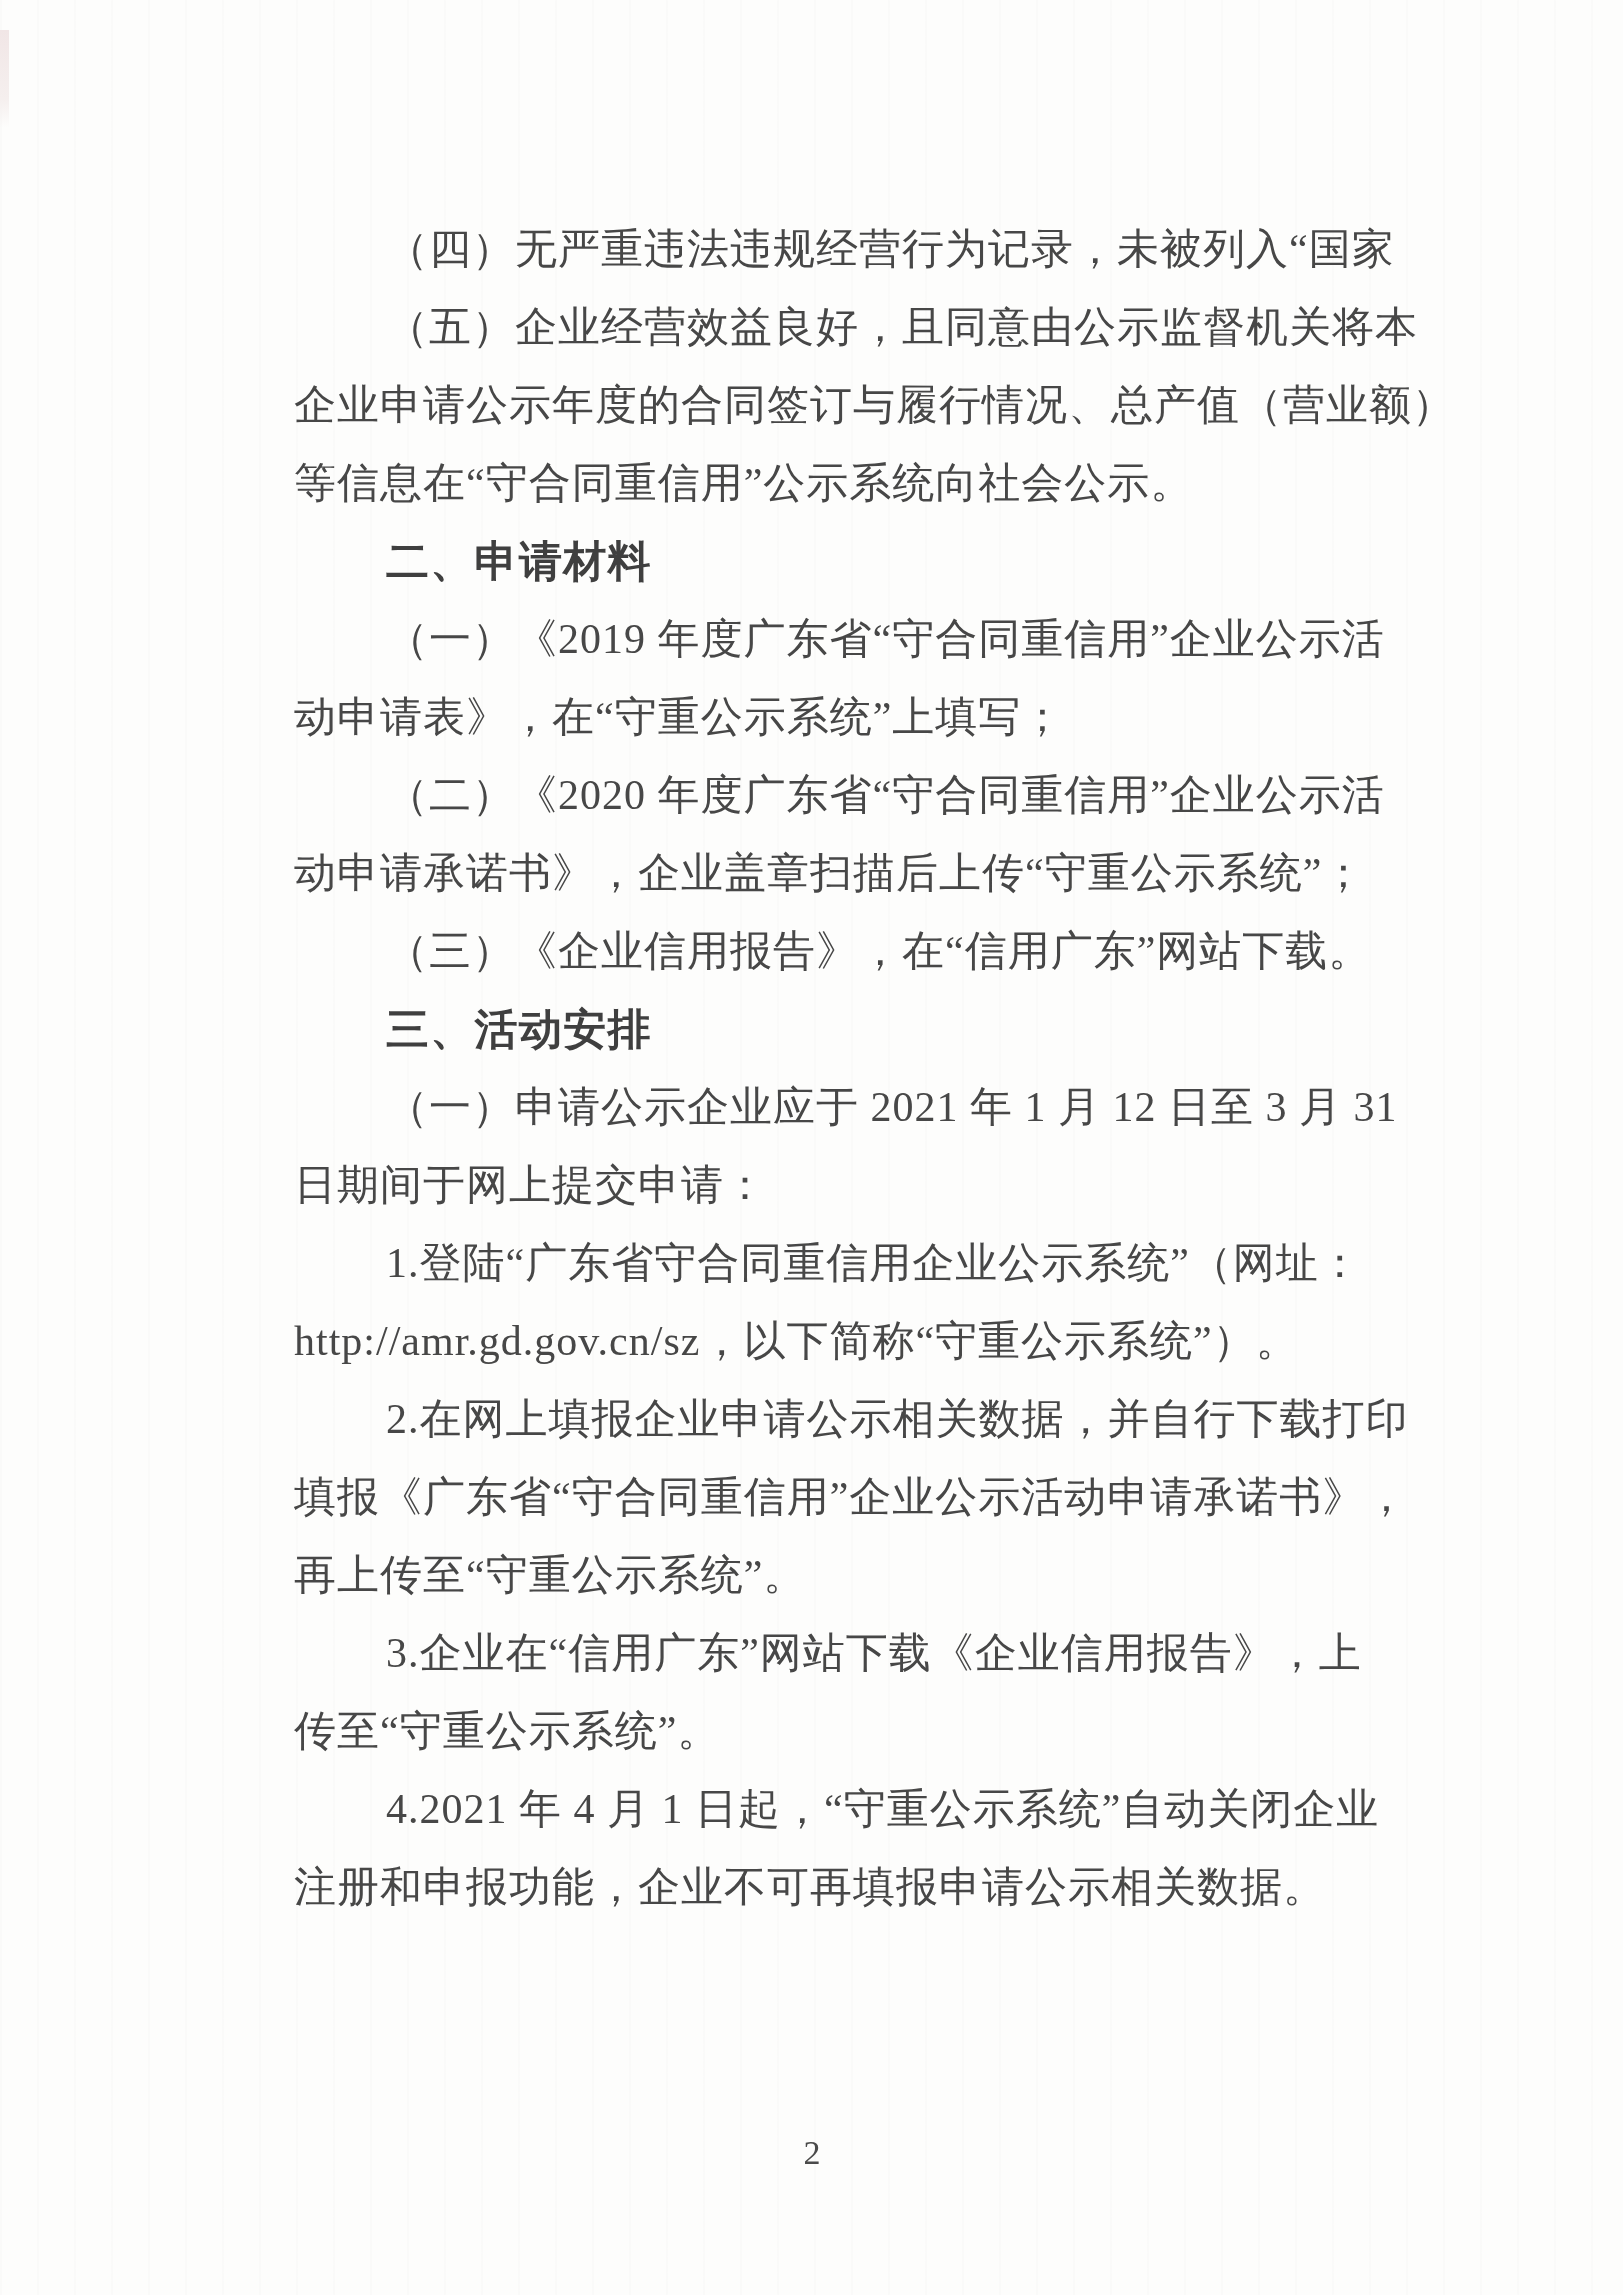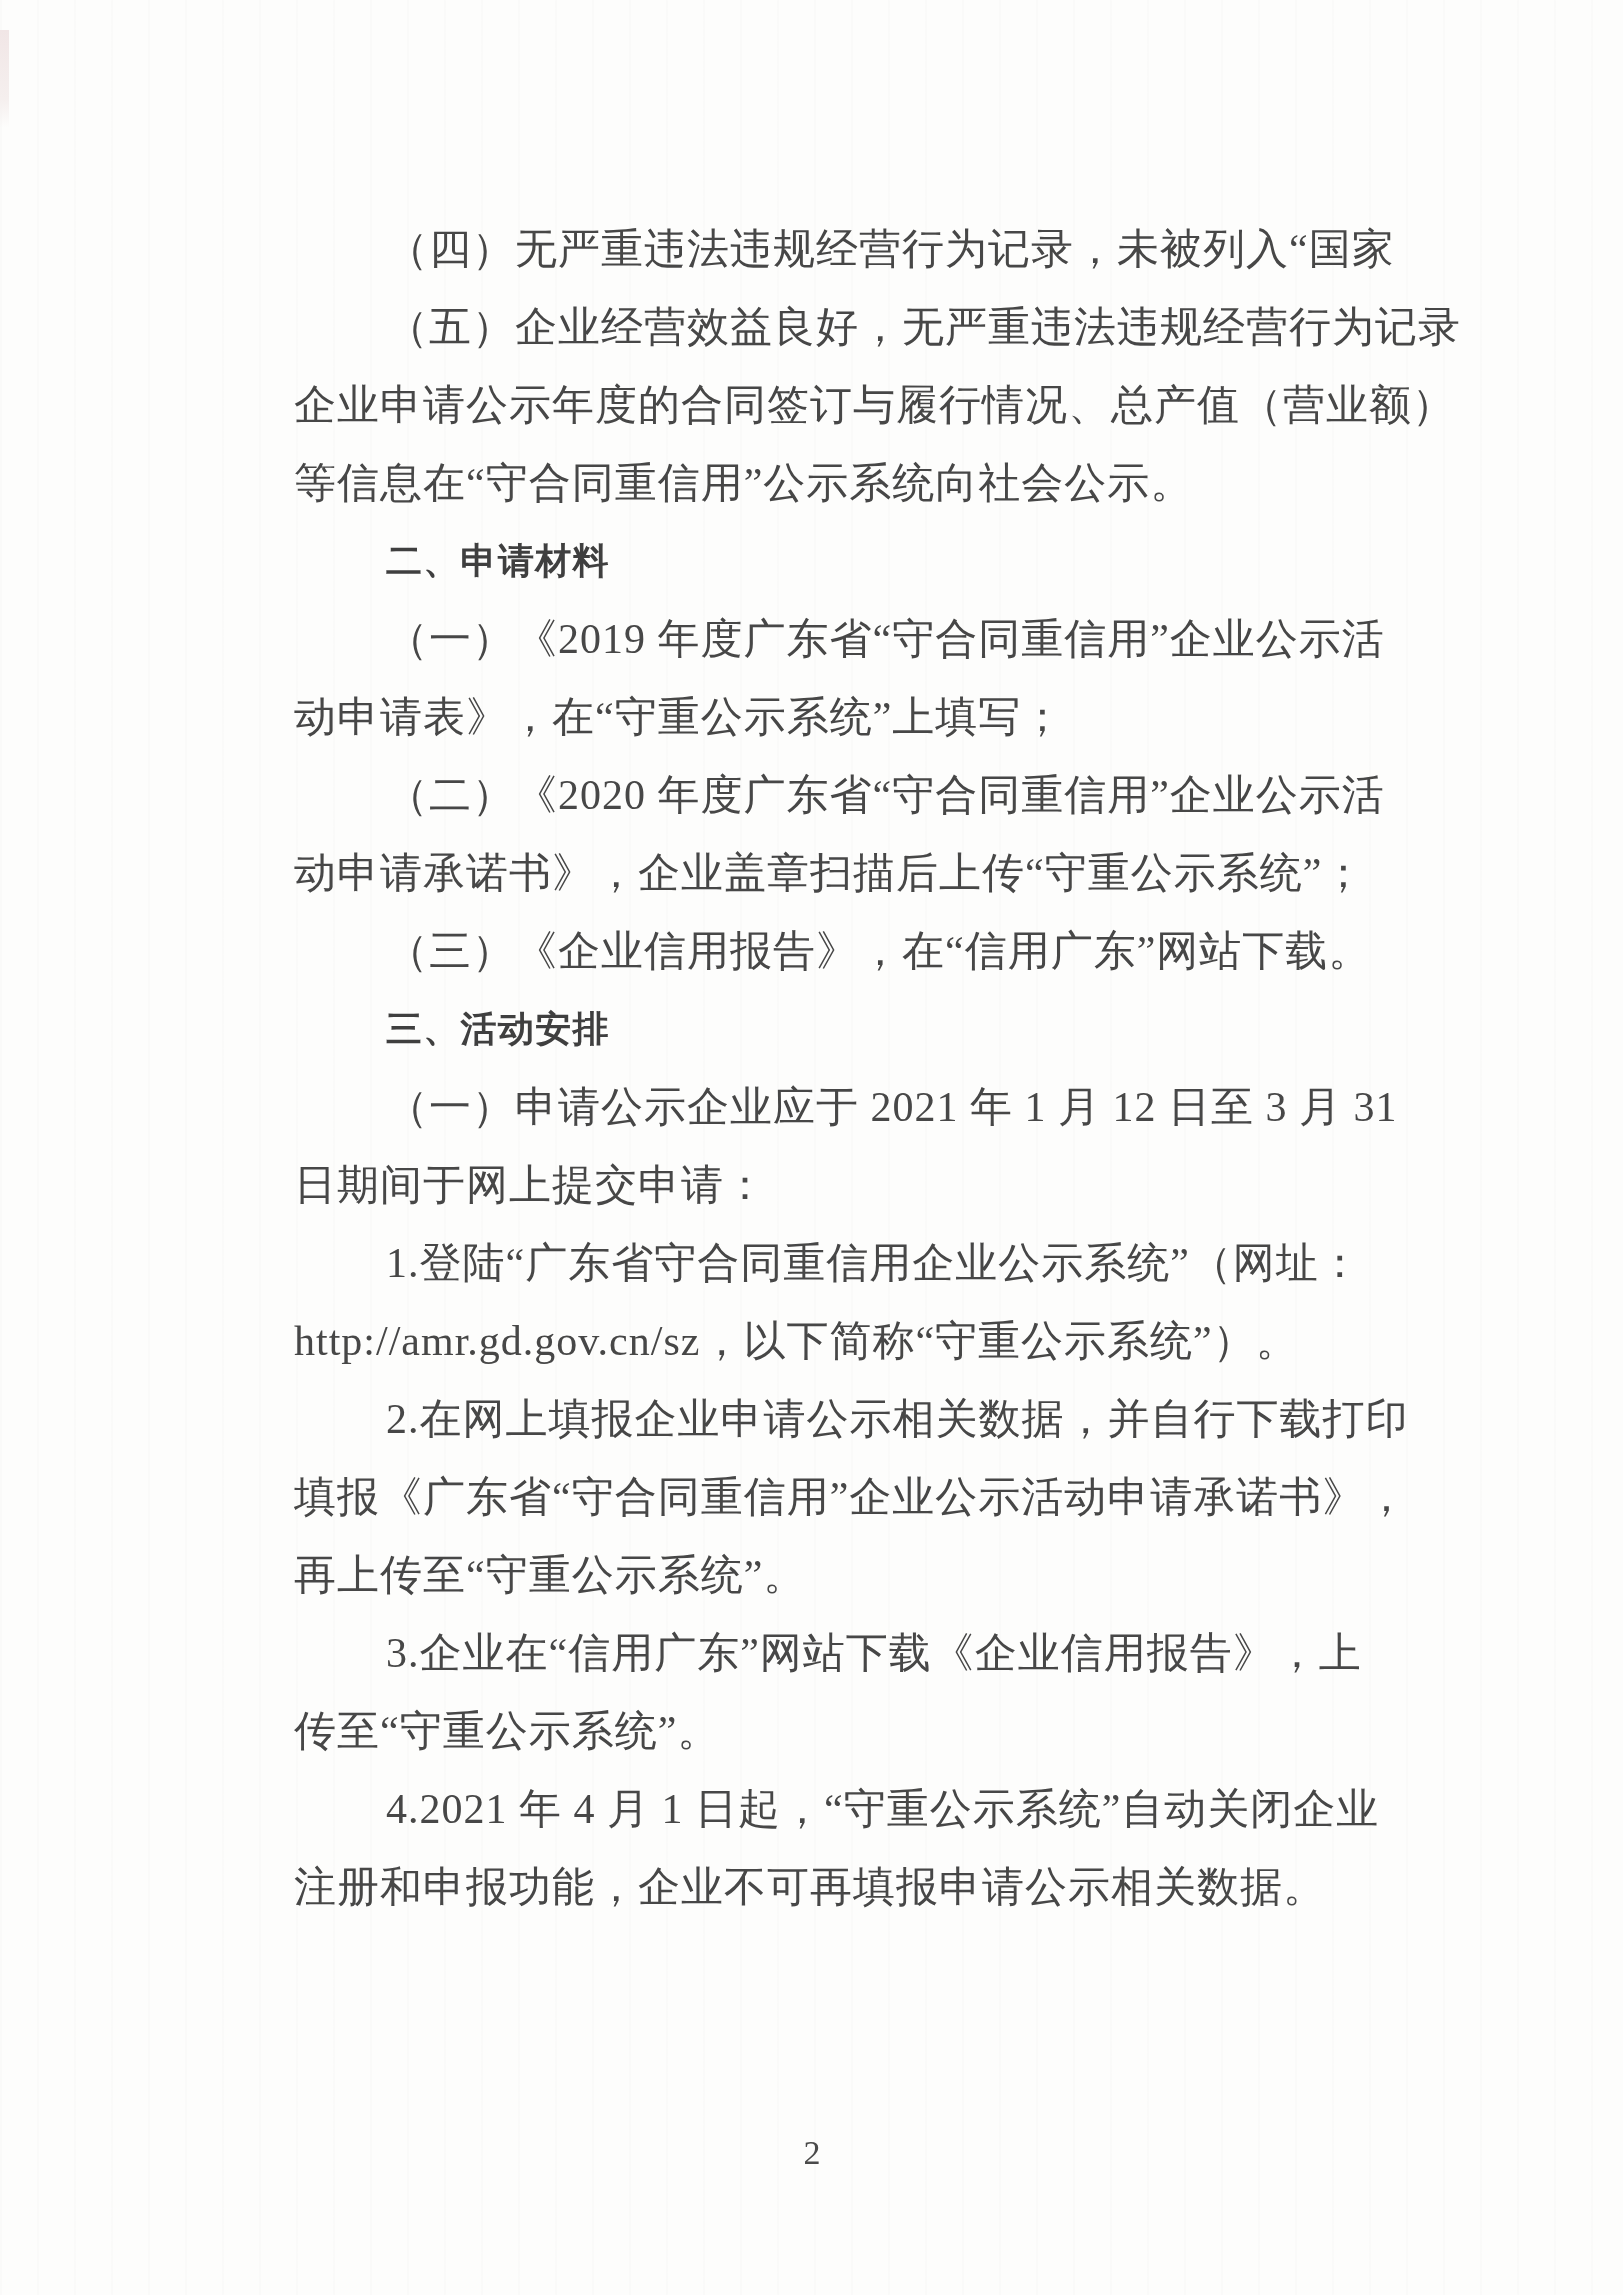--- a/index.html
+++ b/index.html
@@ -46,21 +46,21 @@
     color: #474747;
     white-space: nowrap;
     margin-left: 32px;
   }
   .line.indent {
     padding-left: 92px;
   }
   .line.heading {
     font-family: "Liberation Sans", "DejaVu Sans", sans-serif;
     font-weight: 700;
-    font-size: 36px;
+    font-size: 43px;
     letter-spacing: 1.3px;
     color: #3f3f3f;
   }
   .page-footer {
     position: absolute;
     left: 0;
     top: 2133px;
     width: 1624px;
     text-align: center;
     font-size: 34px;
@@ -70,21 +70,21 @@
   }
 </style>
 </head>
 <body>
 
 <div class="scan-surface"></div>
 <div class="edge-artifact"></div>
 
 <main class="doc">
   <div class="line indent">（四）无严重违法违规经营行为记录，未被列入“国家</div>
-  <div class="line indent">（五）企业经营效益良好，无严重违法违规经营行为记录</div>
+  <div class="line indent">（五）企业经营效益良好，且同意由公示监督机关将本</div>
   <div class="line">企业申请公示年度的合同签订与履行情况、总产值（营业额）</div>
   <div class="line">等信息在“守合同重信用”公示系统向社会公示。</div>
   <div class="line indent heading">二、申请材料</div>
   <div class="line indent">（一）《2019 年度广东省“守合同重信用”企业公示活</div>
   <div class="line">动申请表》，在“守重公示系统”上填写；</div>
   <div class="line indent">（二）《2020 年度广东省“守合同重信用”企业公示活</div>
   <div class="line">动申请承诺书》，企业盖章扫描后上传“守重公示系统”；</div>
   <div class="line indent">（三）《企业信用报告》，在“信用广东”网站下载。</div>
   <div class="line indent heading">三、活动安排</div>
   <div class="line indent">（一）申请公示企业应于 2021 年 1 月 12 日至 3 月 31</div>

